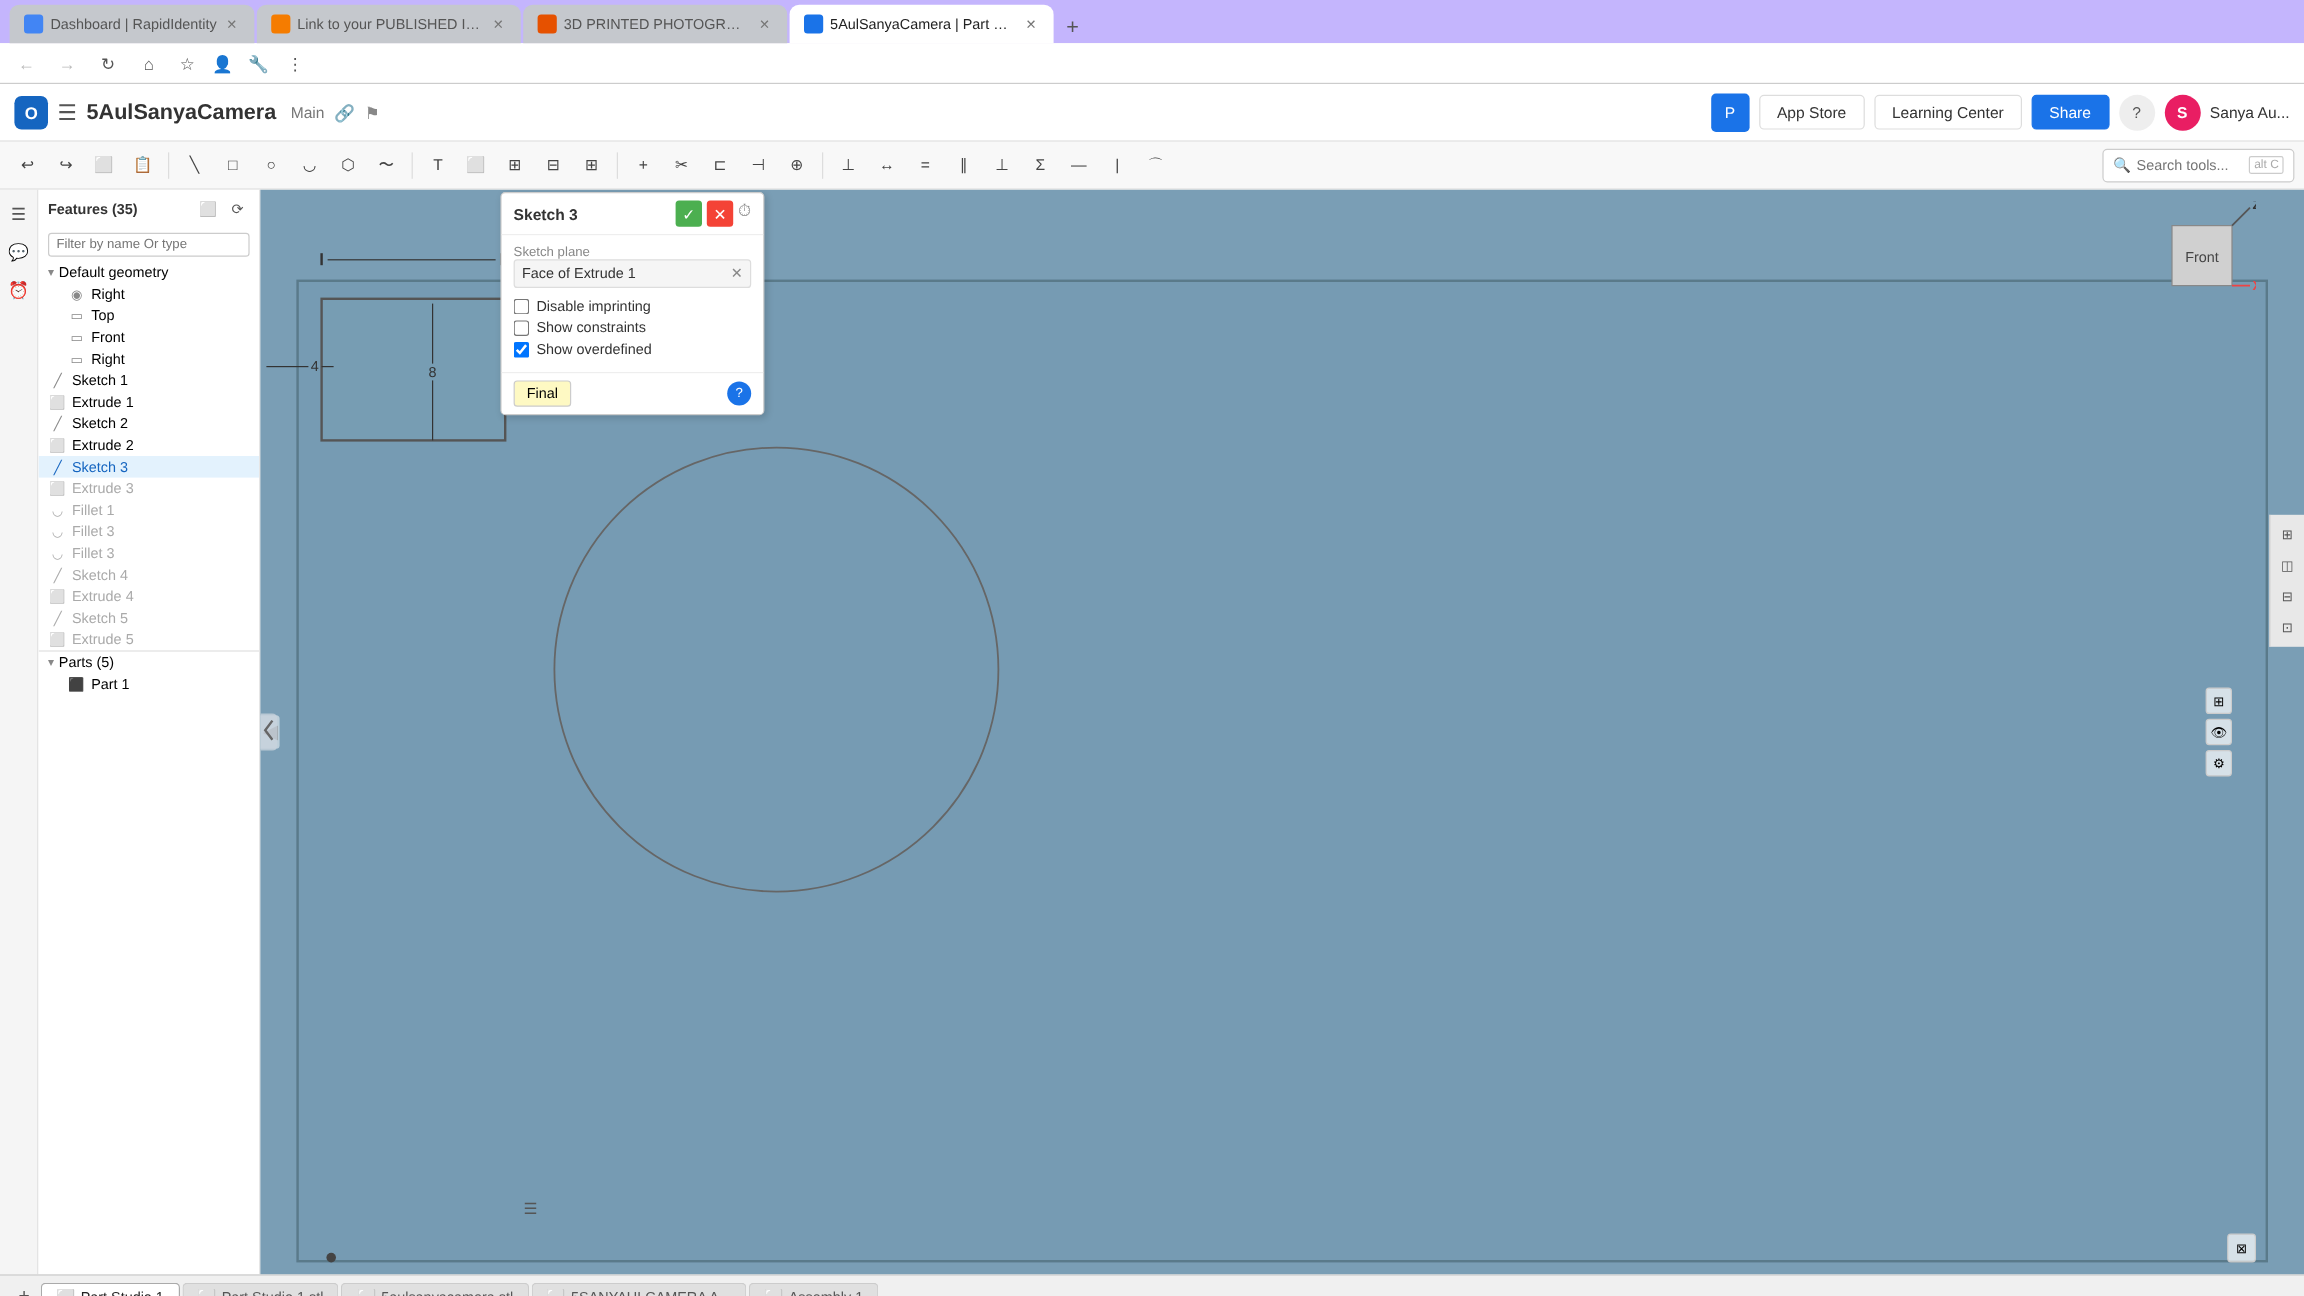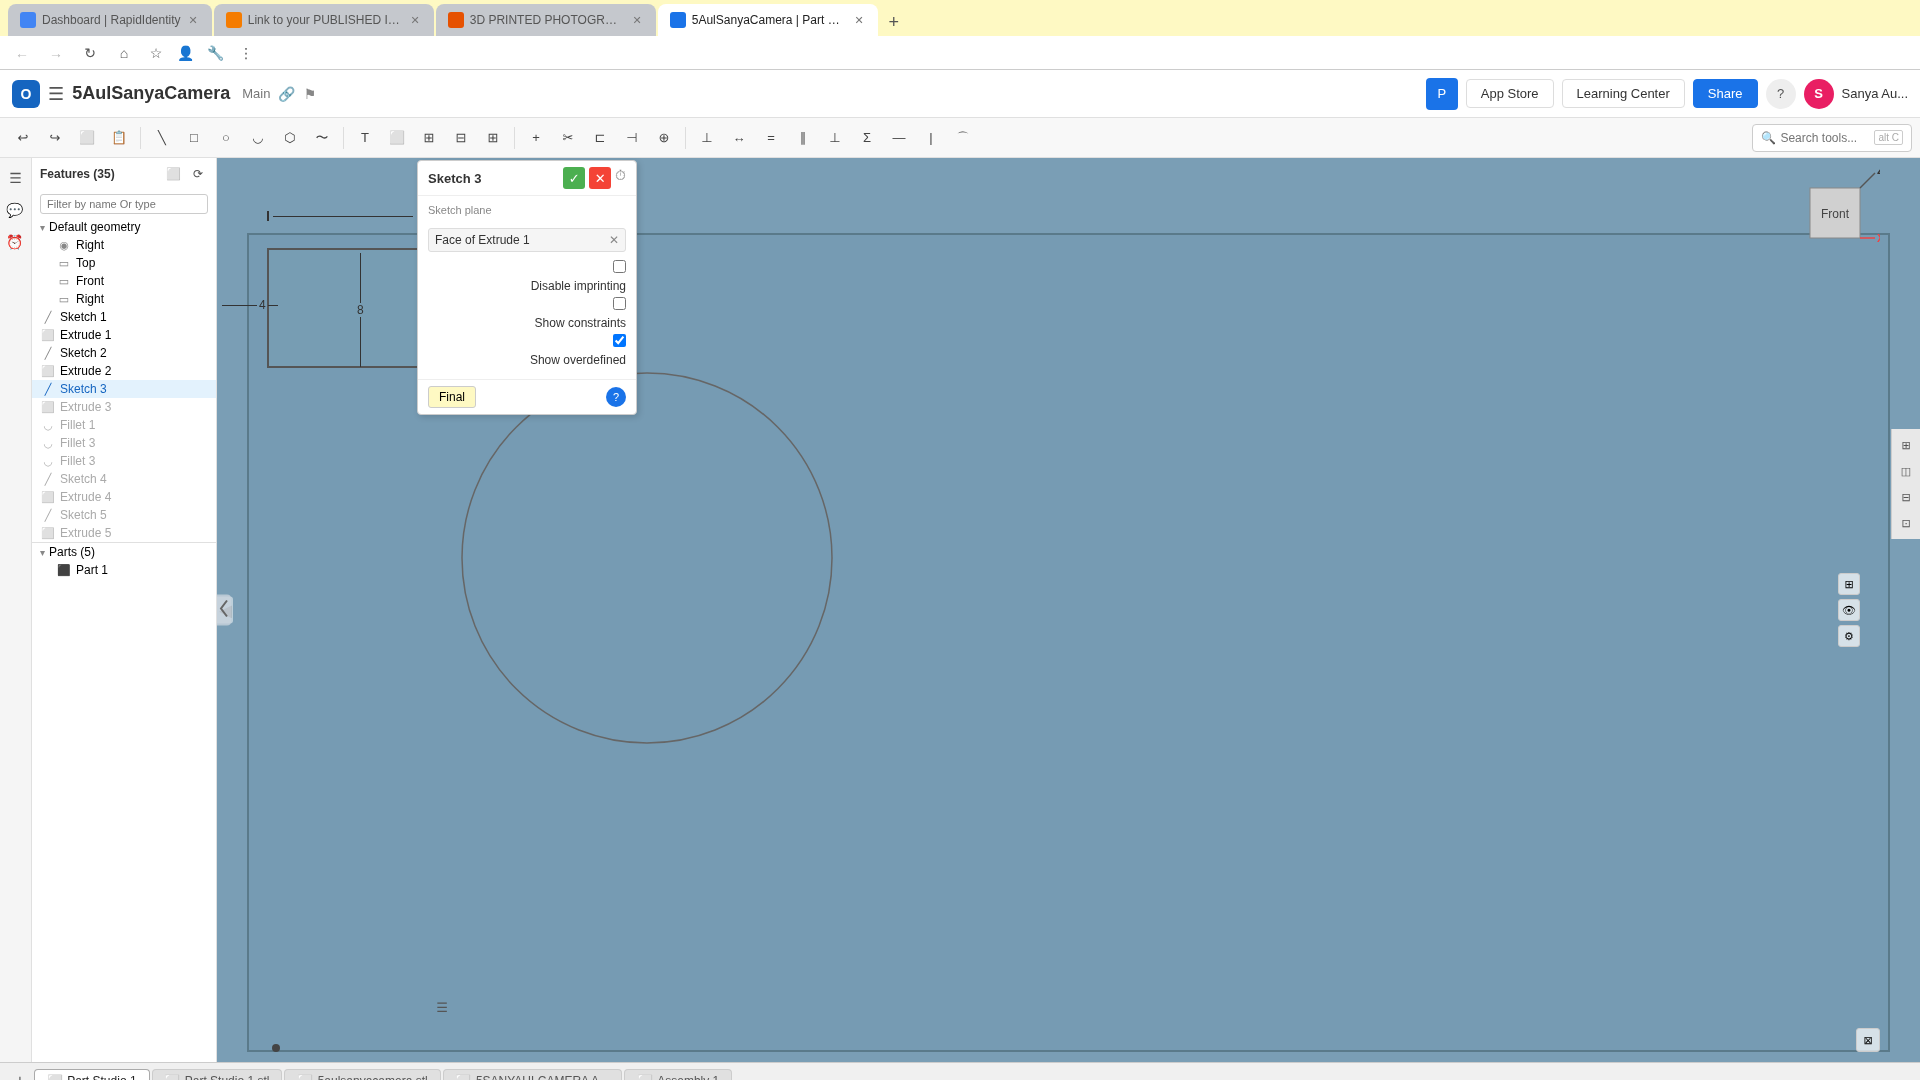--- a/index.html
+++ b/index.html
@@ -1,17 +1,17 @@
 <!DOCTYPE html>
 <html><head>
   <meta charset="utf-8">
   <style>
     * { margin: 0; padding: 0; box-sizing: border-box; }
     body { font-family: 'Segoe UI', Arial, sans-serif; font-size: 13px; background: #f0f0f0; width: 1920px; height: 1080px; overflow: hidden; }
-    .tab-bar { display: flex; align-items: flex-end; height: 36px; background: #fef9c3; padding: 0 8px; gap: 2px; }
+    .tab-bar { display: flex; align-items: flex-end; height: 36px; background: #c4b5fd; padding: 0 8px; gap: 2px; }
     .tab { display: flex; align-items: center; height: 32px; padding: 0 12px; border-radius: 8px 8px 0 0; font-size: 12px; gap: 6px; cursor: pointer; max-width: 220px; min-width: 60px; }
     .tab.inactive { background: #c5c8cd; color: #555; }
     .tab.active { background: #fff; color: #222; }
     .tab-icon { width: 16px; height: 16px; border-radius: 3px; flex-shrink: 0; }
     .tab-label { overflow: hidden; text-overflow: ellipsis; white-space: nowrap; flex:1; }
     .tab-close { font-size: 11px; color: #777; cursor: pointer; padding: 2px; }
     .tab-new { width: 28px; height: 28px; display: flex; align-items: center; justify-content: center; cursor: pointer; font-size: 18px; color: #555; }
 
     .address-bar { background: #fff; height: 34px; display: flex; align-items: center; padding: 0 8px; gap: 6px; border-bottom: 1px solid #ccc; }
     .nav-btn { width: 28px; height: 28px; display: flex; align-items: center; justify-content: center; cursor: pointer; border-radius: 4px; color: #555; font-size: 14px; }
@@ -72,24 +72,24 @@
     .canvas-viewport { width: 100%; height: 100%; position: relative; }
 
     
     .sketch-panel { position: absolute; top: 2px; left: 200px; width: 220px; background: #fff; border: 1px solid #ccc; border-radius: 4px; box-shadow: 2px 2px 6px rgba(0,0,0,0.15); z-index: 20; }
     .sketch-panel-header { display: flex; align-items: center; justify-content: space-between; padding: 6px 10px; border-bottom: 1px solid #eee; }
     .sketch-panel-title { font-size: 13px; font-weight: 600; color: #333; }
     .sketch-panel-actions { display: flex; gap: 4px; }
     .sketch-ok { width: 22px; height: 22px; background: #4caf50; border-radius: 3px; display: flex; align-items: center; justify-content: center; cursor: pointer; color: white; font-size: 13px; }
     .sketch-cancel { width: 22px; height: 22px; background: #f44336; border-radius: 3px; display: flex; align-items: center; justify-content: center; cursor: pointer; color: white; font-size: 13px; }
     .sketch-panel-body { padding: 8px 10px; }
-    .sketch-plane-label { font-size: 11px; color: #888; margin-bottom: 12px; }
+    .sketch-plane-label { font-size: 11px; color: #888; margin-bottom: 0; }
     .sketch-plane-value { display: flex; align-items: center; justify-content: space-between; background: #f5f5f5; border: 1px solid #ddd; border-radius: 3px; padding: 4px 6px; font-size: 12px; color: #333; margin-bottom: 8px; }
     .sketch-plane-x { cursor: pointer; color: #888; font-size: 12px; }
-    .sketch-check-item { display: flex; align-items: flex-end; gap: 6px; font-size: 12px; color: #333; margin-bottom: 4px; flex-direction: column; }
+    .sketch-check-item { display: flex; align-items: center; gap: 6px; font-size: 12px; color: #333; margin-bottom: 4px; }
     .sketch-check-item input[type=checkbox] { cursor: pointer; }
     .sketch-footer { display: flex; align-items: center; justify-content: space-between; padding: 6px 10px; border-top: 1px solid #eee; }
     .final-btn { padding: 3px 10px; background: #fef9c3; border: 1px solid #ccc; border-radius: 3px; font-size: 12px; cursor: pointer; }
     .help-circle { width: 20px; height: 20px; border-radius: 50%; background: #1a73e8; color: white; display: flex; align-items: center; justify-content: center; font-size: 11px; cursor: pointer; }
     .sketch-clock { font-size: 14px; color: #888; cursor: pointer; }
 
     
     .bottom-tabs { height: 36px; background: #f0f0f0; border-top: 1px solid #ccc; display: flex; align-items: center; gap: 2px; padding: 0 8px; }
     .bottom-tab { display: flex; align-items: center; gap: 4px; padding: 4px 12px; border-radius: 4px 4px 0 0; cursor: pointer; font-size: 12px; border: 1px solid #ccc; border-bottom: none; background: #e0e0e0; color: #555; }
     .bottom-tab.active { background: #fff; color: #222; border-color: #aaa; }

